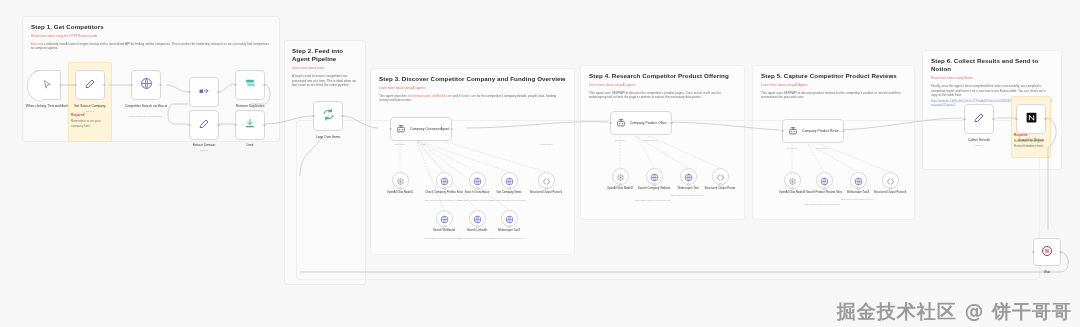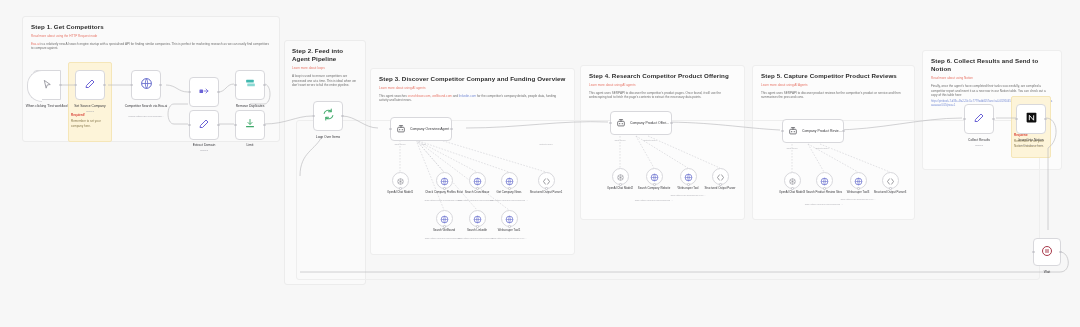--- a/index.html
+++ b/index.html
@@ -566,13 +566,14 @@
       <svg width="12" height="12" viewBox="0 0 24 24">
           <circle cx="12" cy="12" r="9" fill="none" stroke="#9d2235" stroke-width="1.8"></circle>
           <path d="M10 9v6M14 9v6" fill="none" stroke="#9d2235" stroke-width="1.8" stroke-linecap="round"></path>
         </svg>
     </span>
     <span class="pt l"></span>
     <span class="pt r"></span>
   </div>
   <div class="node-label" style="left:1047px; top:270px;">Wait</div>
 
+  <div class="watermark">掘金技术社区 @ 饼干哥哥</div>
 </div>
 
 </body></html>

